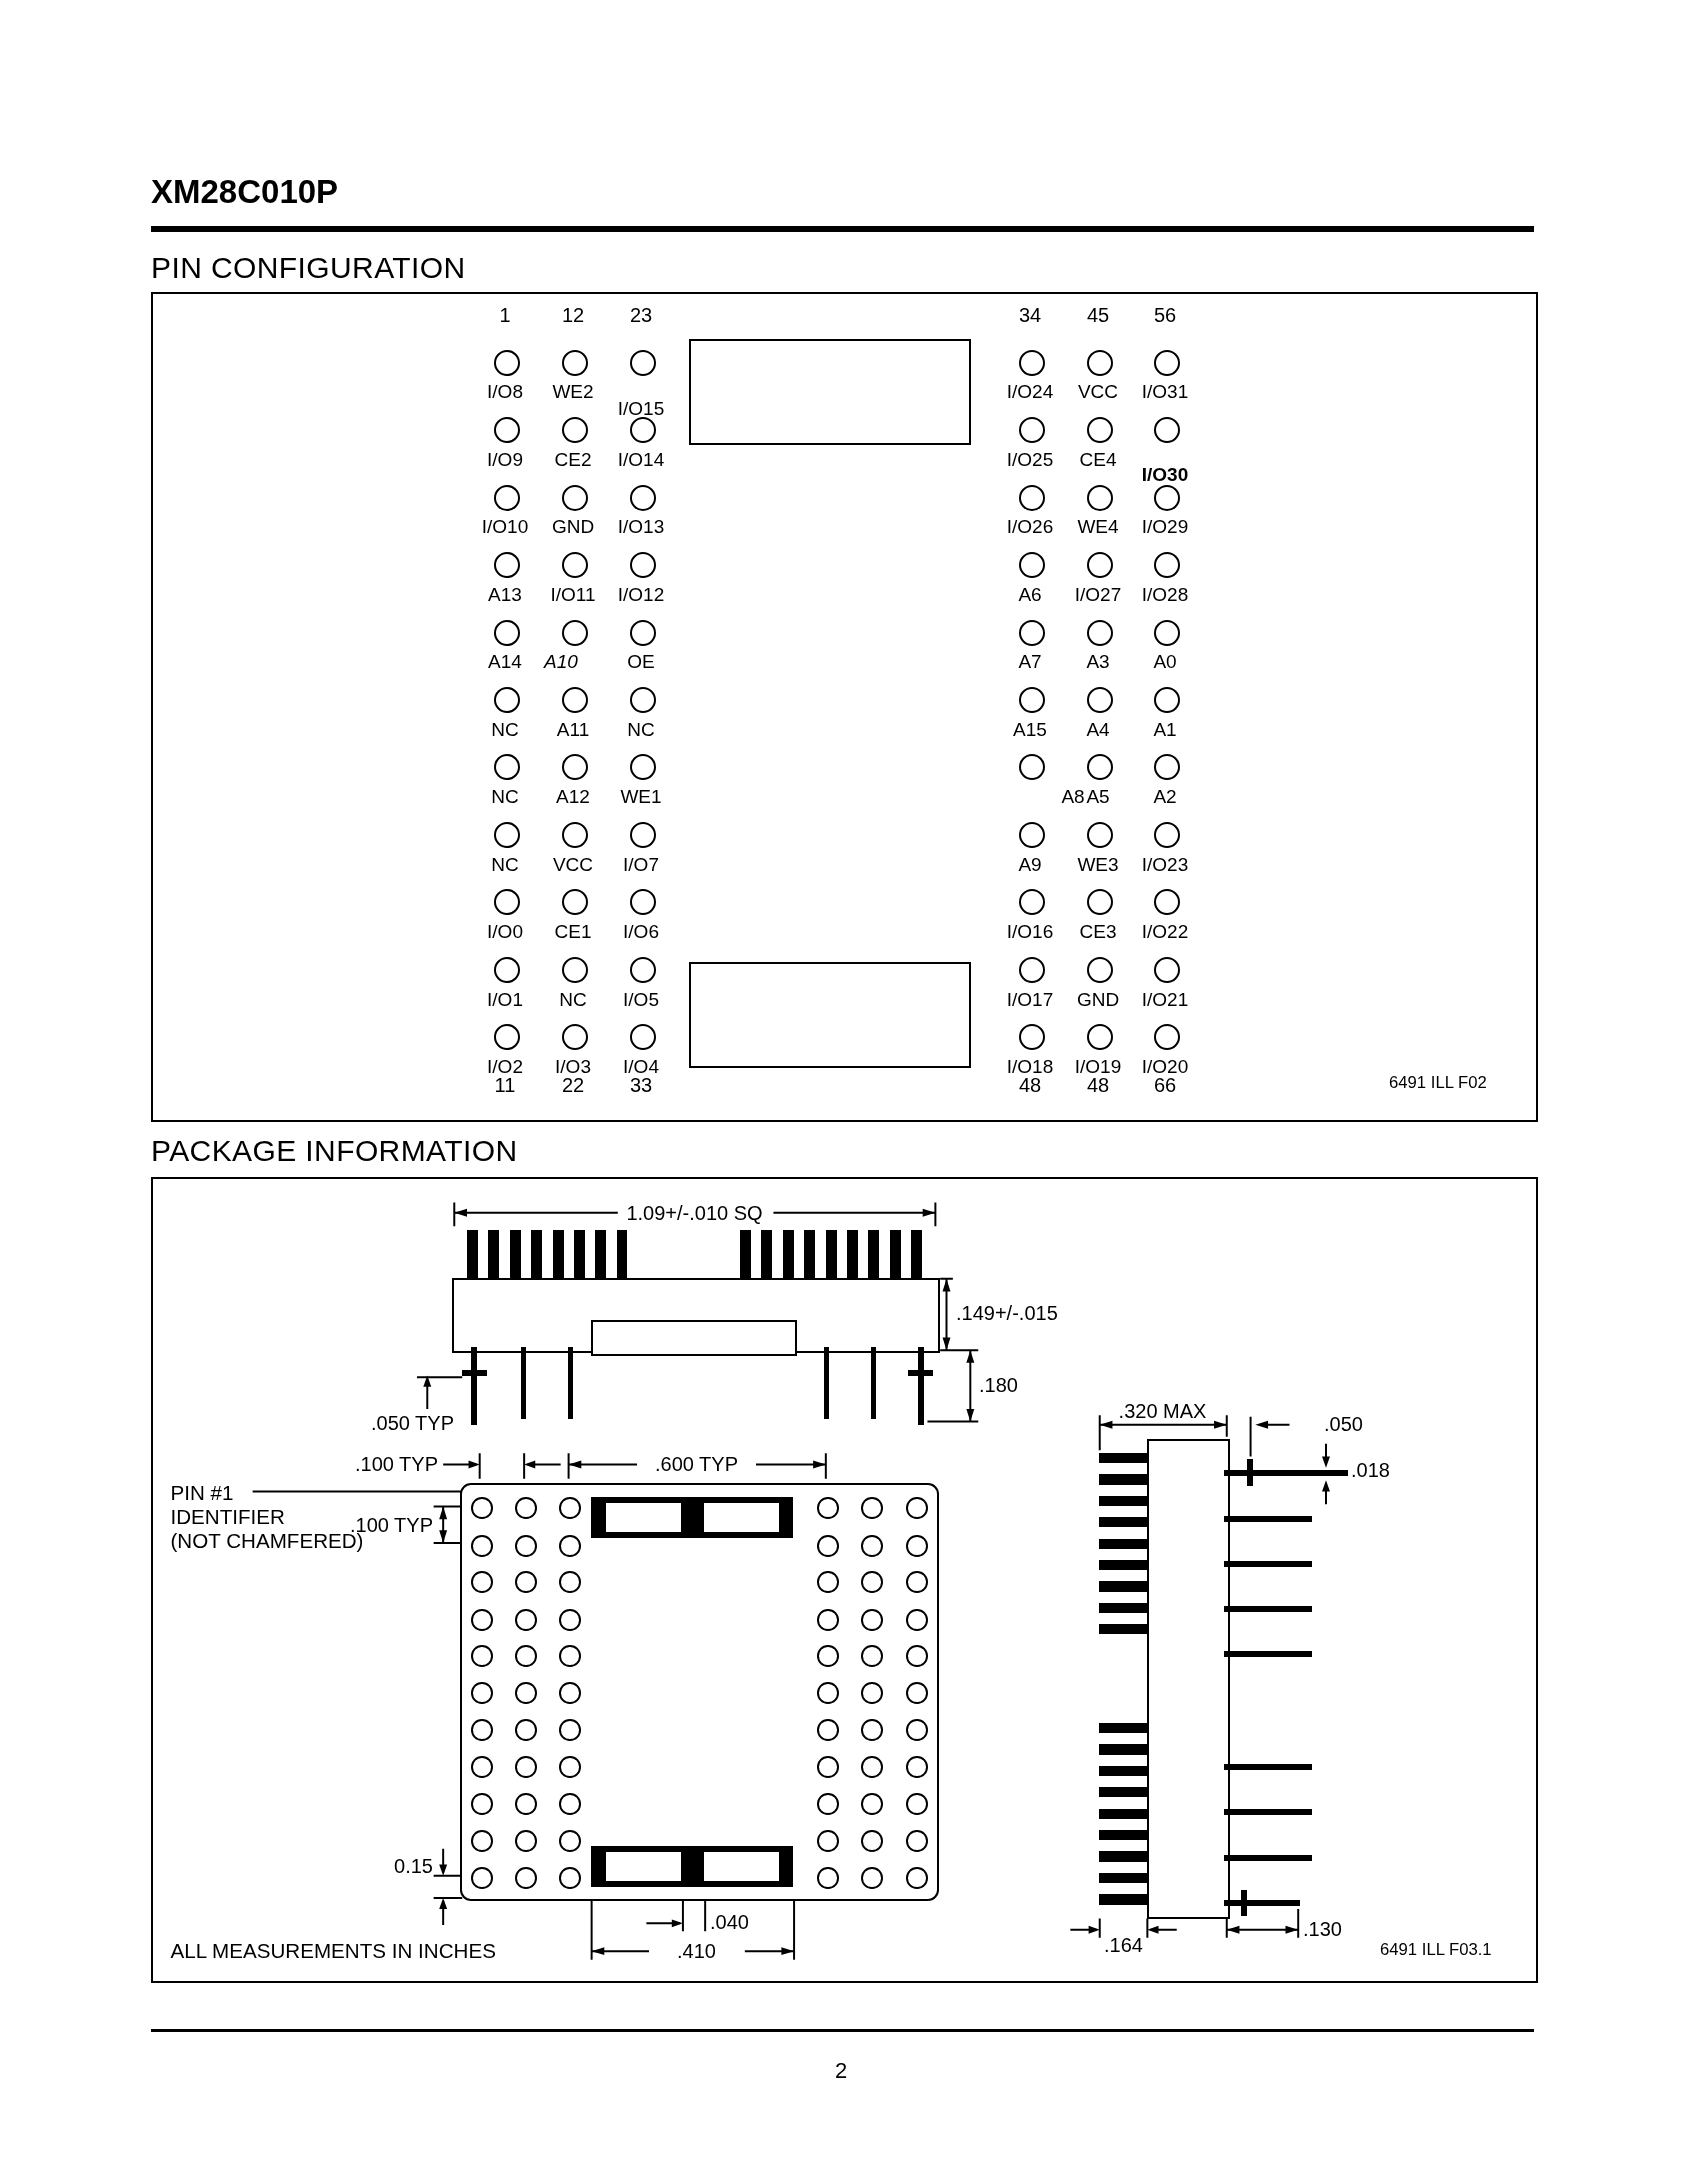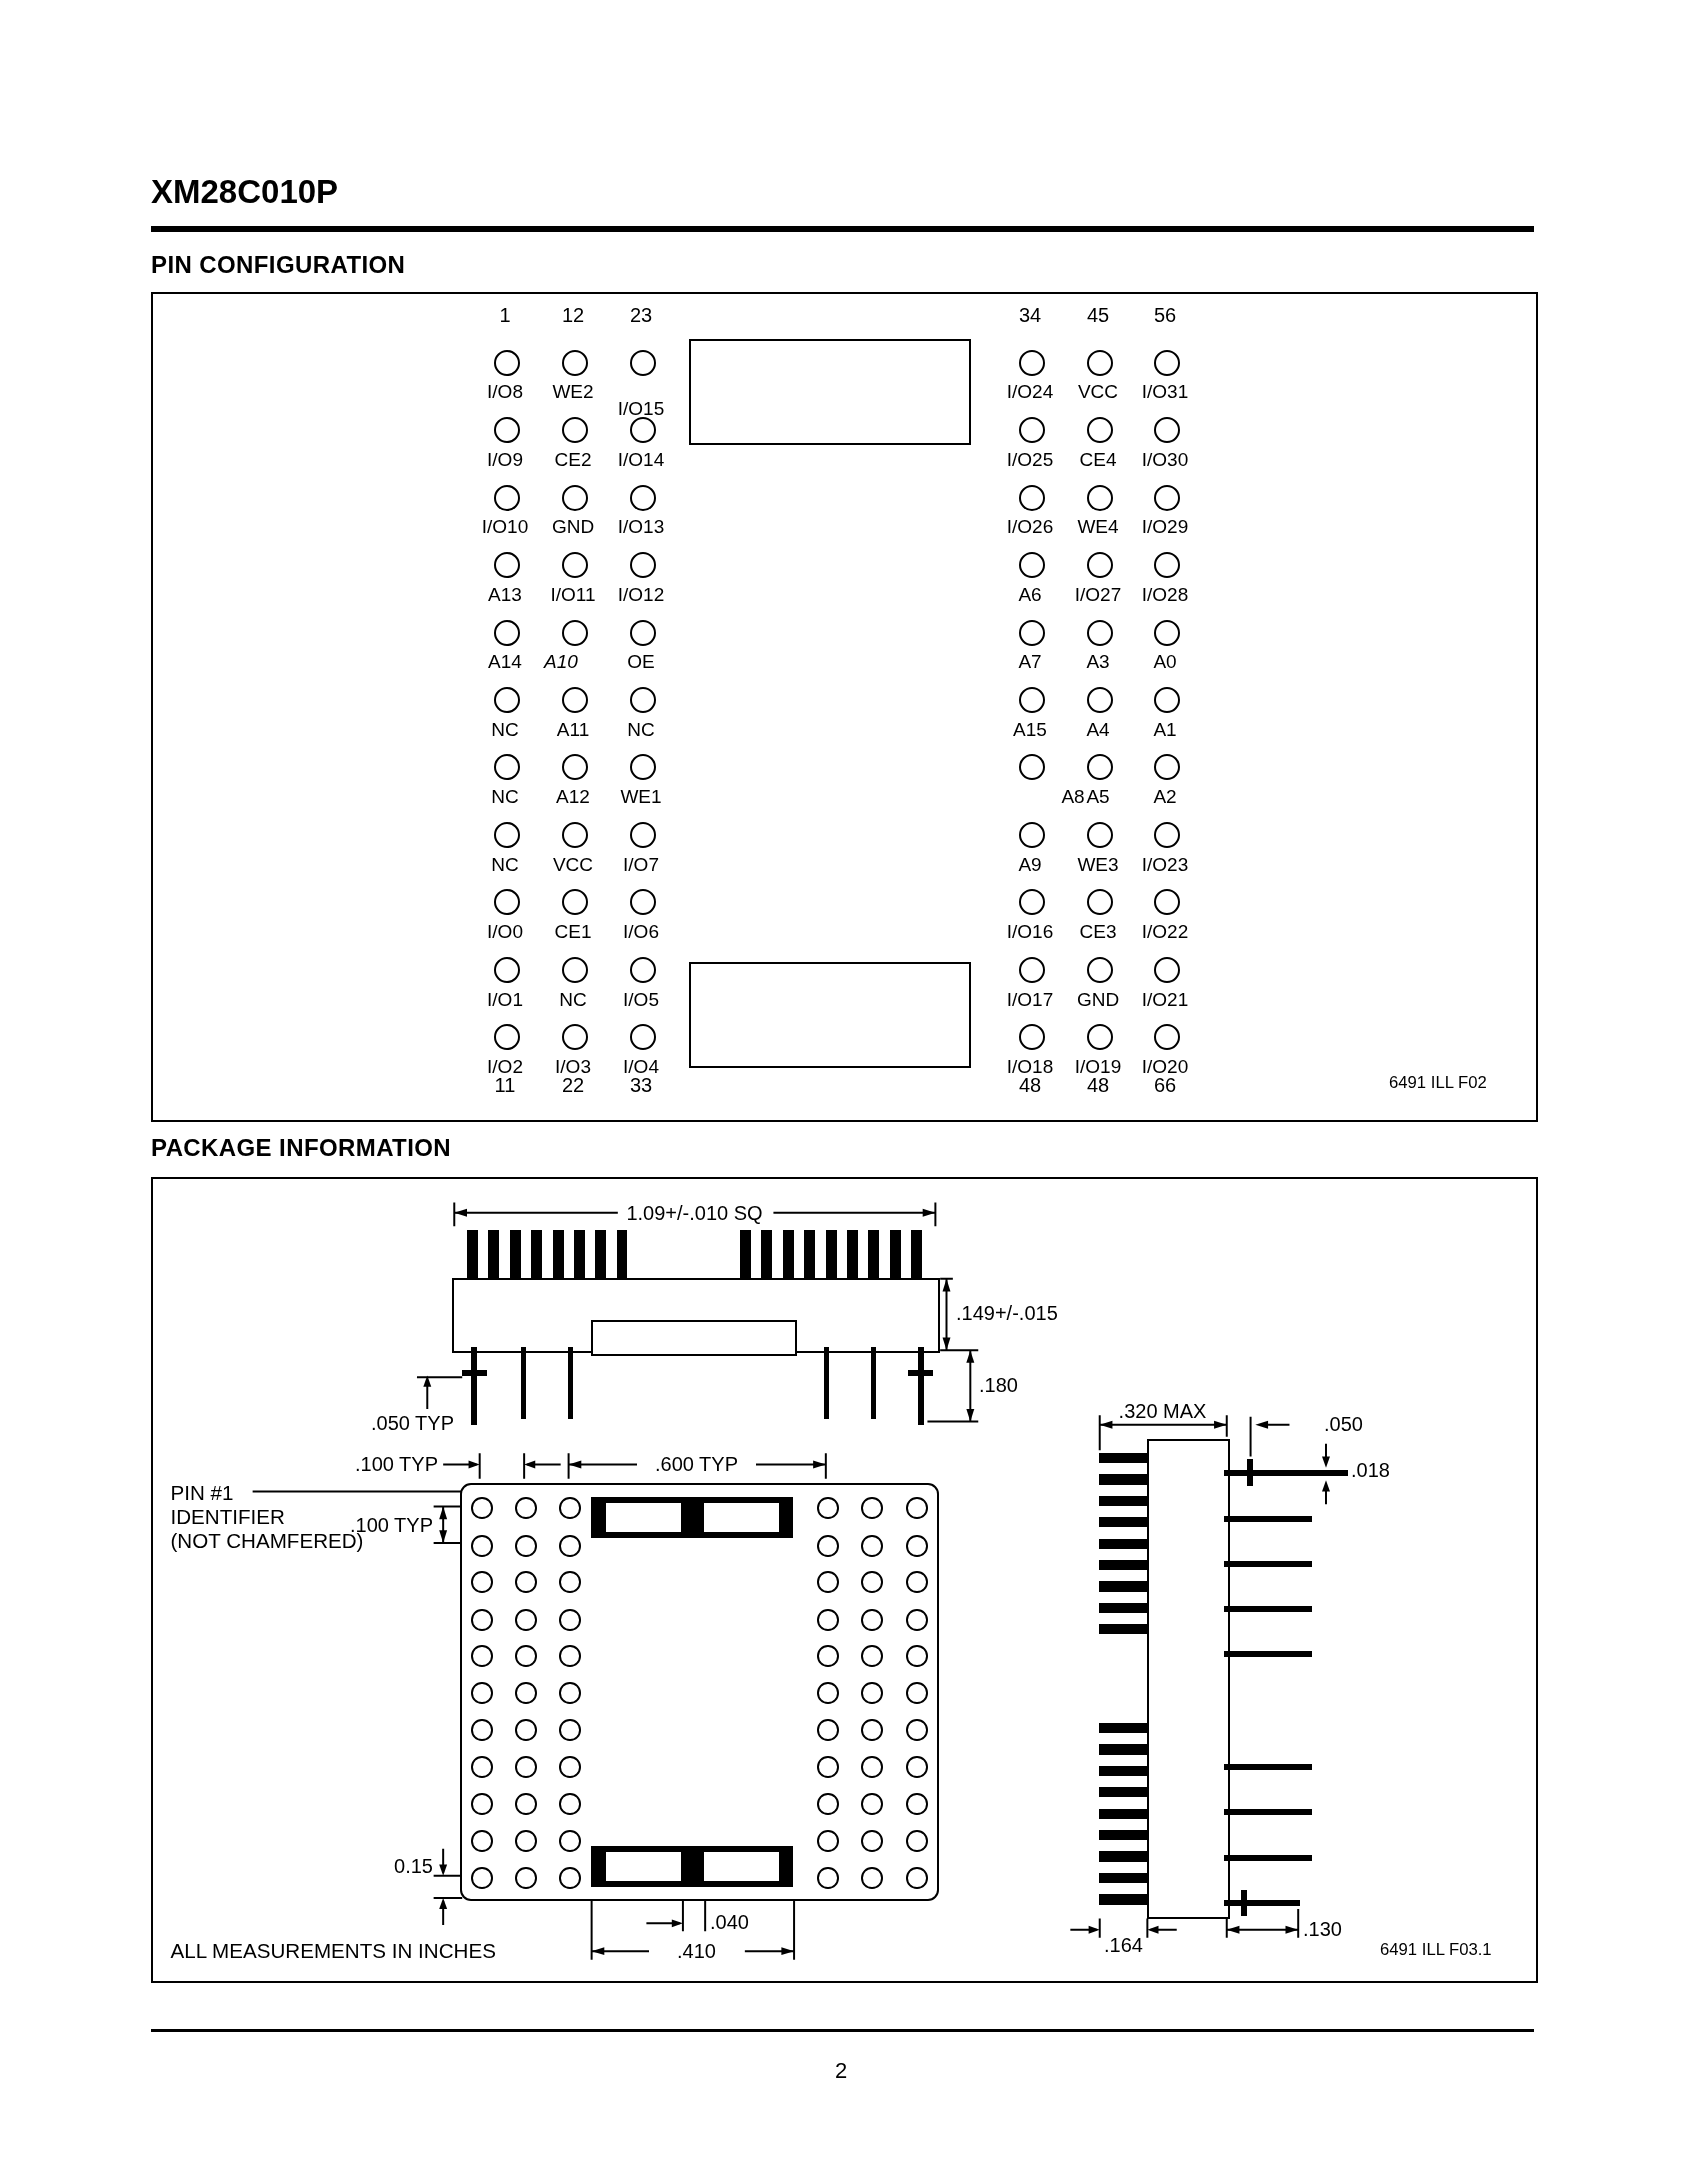--- a/index.html
+++ b/index.html
@@ -1,21 +1,21 @@
 <!DOCTYPE html>
 <html style="font-size:12.7px"><head>
 <meta charset="utf-8">
 <style>
   html,body{margin:0;padding:0;background:#ffffff;}
   .page{position:relative;width:1687px;height:2183px;background:#fff;color:#000;
         font-family:"Liberation Sans",sans-serif;overflow:hidden;}
   .abs{position:absolute;}
   .doc-title{font-size:33px;font-weight:bold;}
   .hrule{position:absolute;background:#000;}
-  .h2{font-size:24px;font-weight:bold;letter-spacing:0.4px;}
+  .h2{font-size:30px;font-weight:normal;letter-spacing:0.4px;}
   .frame{position:absolute;border:2.4px solid #000;background:#fff;}
   .pin-circle{position:absolute;width:22px;height:22px;border:2.4px solid #000;border-radius:50%;background:#fff;}
   .pin-label{position:absolute;width:76px;margin-left:-38px;text-align:center;font-size:19px;}
   .pin-number{position:absolute;width:76px;margin-left:-38px;text-align:center;font-size:20px;}
   .notch{position:absolute;border:2.4px solid #000;background:#fff;}
   .figref{position:absolute;font-size:16.7px;white-space:nowrap;}
   .blk{position:absolute;background:#000;}
   .wht{position:absolute;background:#fff;}
   .box{position:absolute;border:2.4px solid #000;background:#fff;}
   .comb-v{position:absolute;background:repeating-linear-gradient(90deg,#000 0 11px,#fff 11px 21.4px);}
@@ -124,21 +124,21 @@
         <div class="pin-label" style="left: 877px; top: 87px;">I/O24</div>
         <div class="pin-circle" style="left: 934px; top: 56px;"></div>
         <div class="pin-label" style="left: 945px; top: 87px;">VCC</div>
         <div class="pin-circle" style="left: 1001px; top: 56px;"></div>
         <div class="pin-label" style="left: 1012px; top: 87px;">I/O31</div>
         <div class="pin-circle" style="left: 866px; top: 123px;"></div>
         <div class="pin-label" style="left: 877px; top: 155px;">I/O25</div>
         <div class="pin-circle" style="left: 934px; top: 123px;"></div>
         <div class="pin-label" style="left: 945px; top: 155px;">CE4</div>
         <div class="pin-circle" style="left: 1001px; top: 123px;"></div>
-        <div class="pin-label" style="left: 1012px; top: 155px;">I/O30</div>
+        <div class="pin-label" style="left: 1012px; top: 170px; font-weight: bold;">I/O30</div>
         <div class="pin-circle" style="left: 866px; top: 191px;"></div>
         <div class="pin-label" style="left: 877px; top: 222px;">I/O26</div>
         <div class="pin-circle" style="left: 934px; top: 191px;"></div>
         <div class="pin-label" style="left: 945px; top: 222px;">WE4</div>
         <div class="pin-circle" style="left: 1001px; top: 191px;"></div>
         <div class="pin-label" style="left: 1012px; top: 222px;">I/O29</div>
         <div class="pin-circle" style="left: 866px; top: 258px;"></div>
         <div class="pin-label" style="left: 877px; top: 290px;">A6</div>
         <div class="pin-circle" style="left: 934px; top: 258px;"></div>
         <div class="pin-label" style="left: 945px; top: 290px;">I/O27</div>

